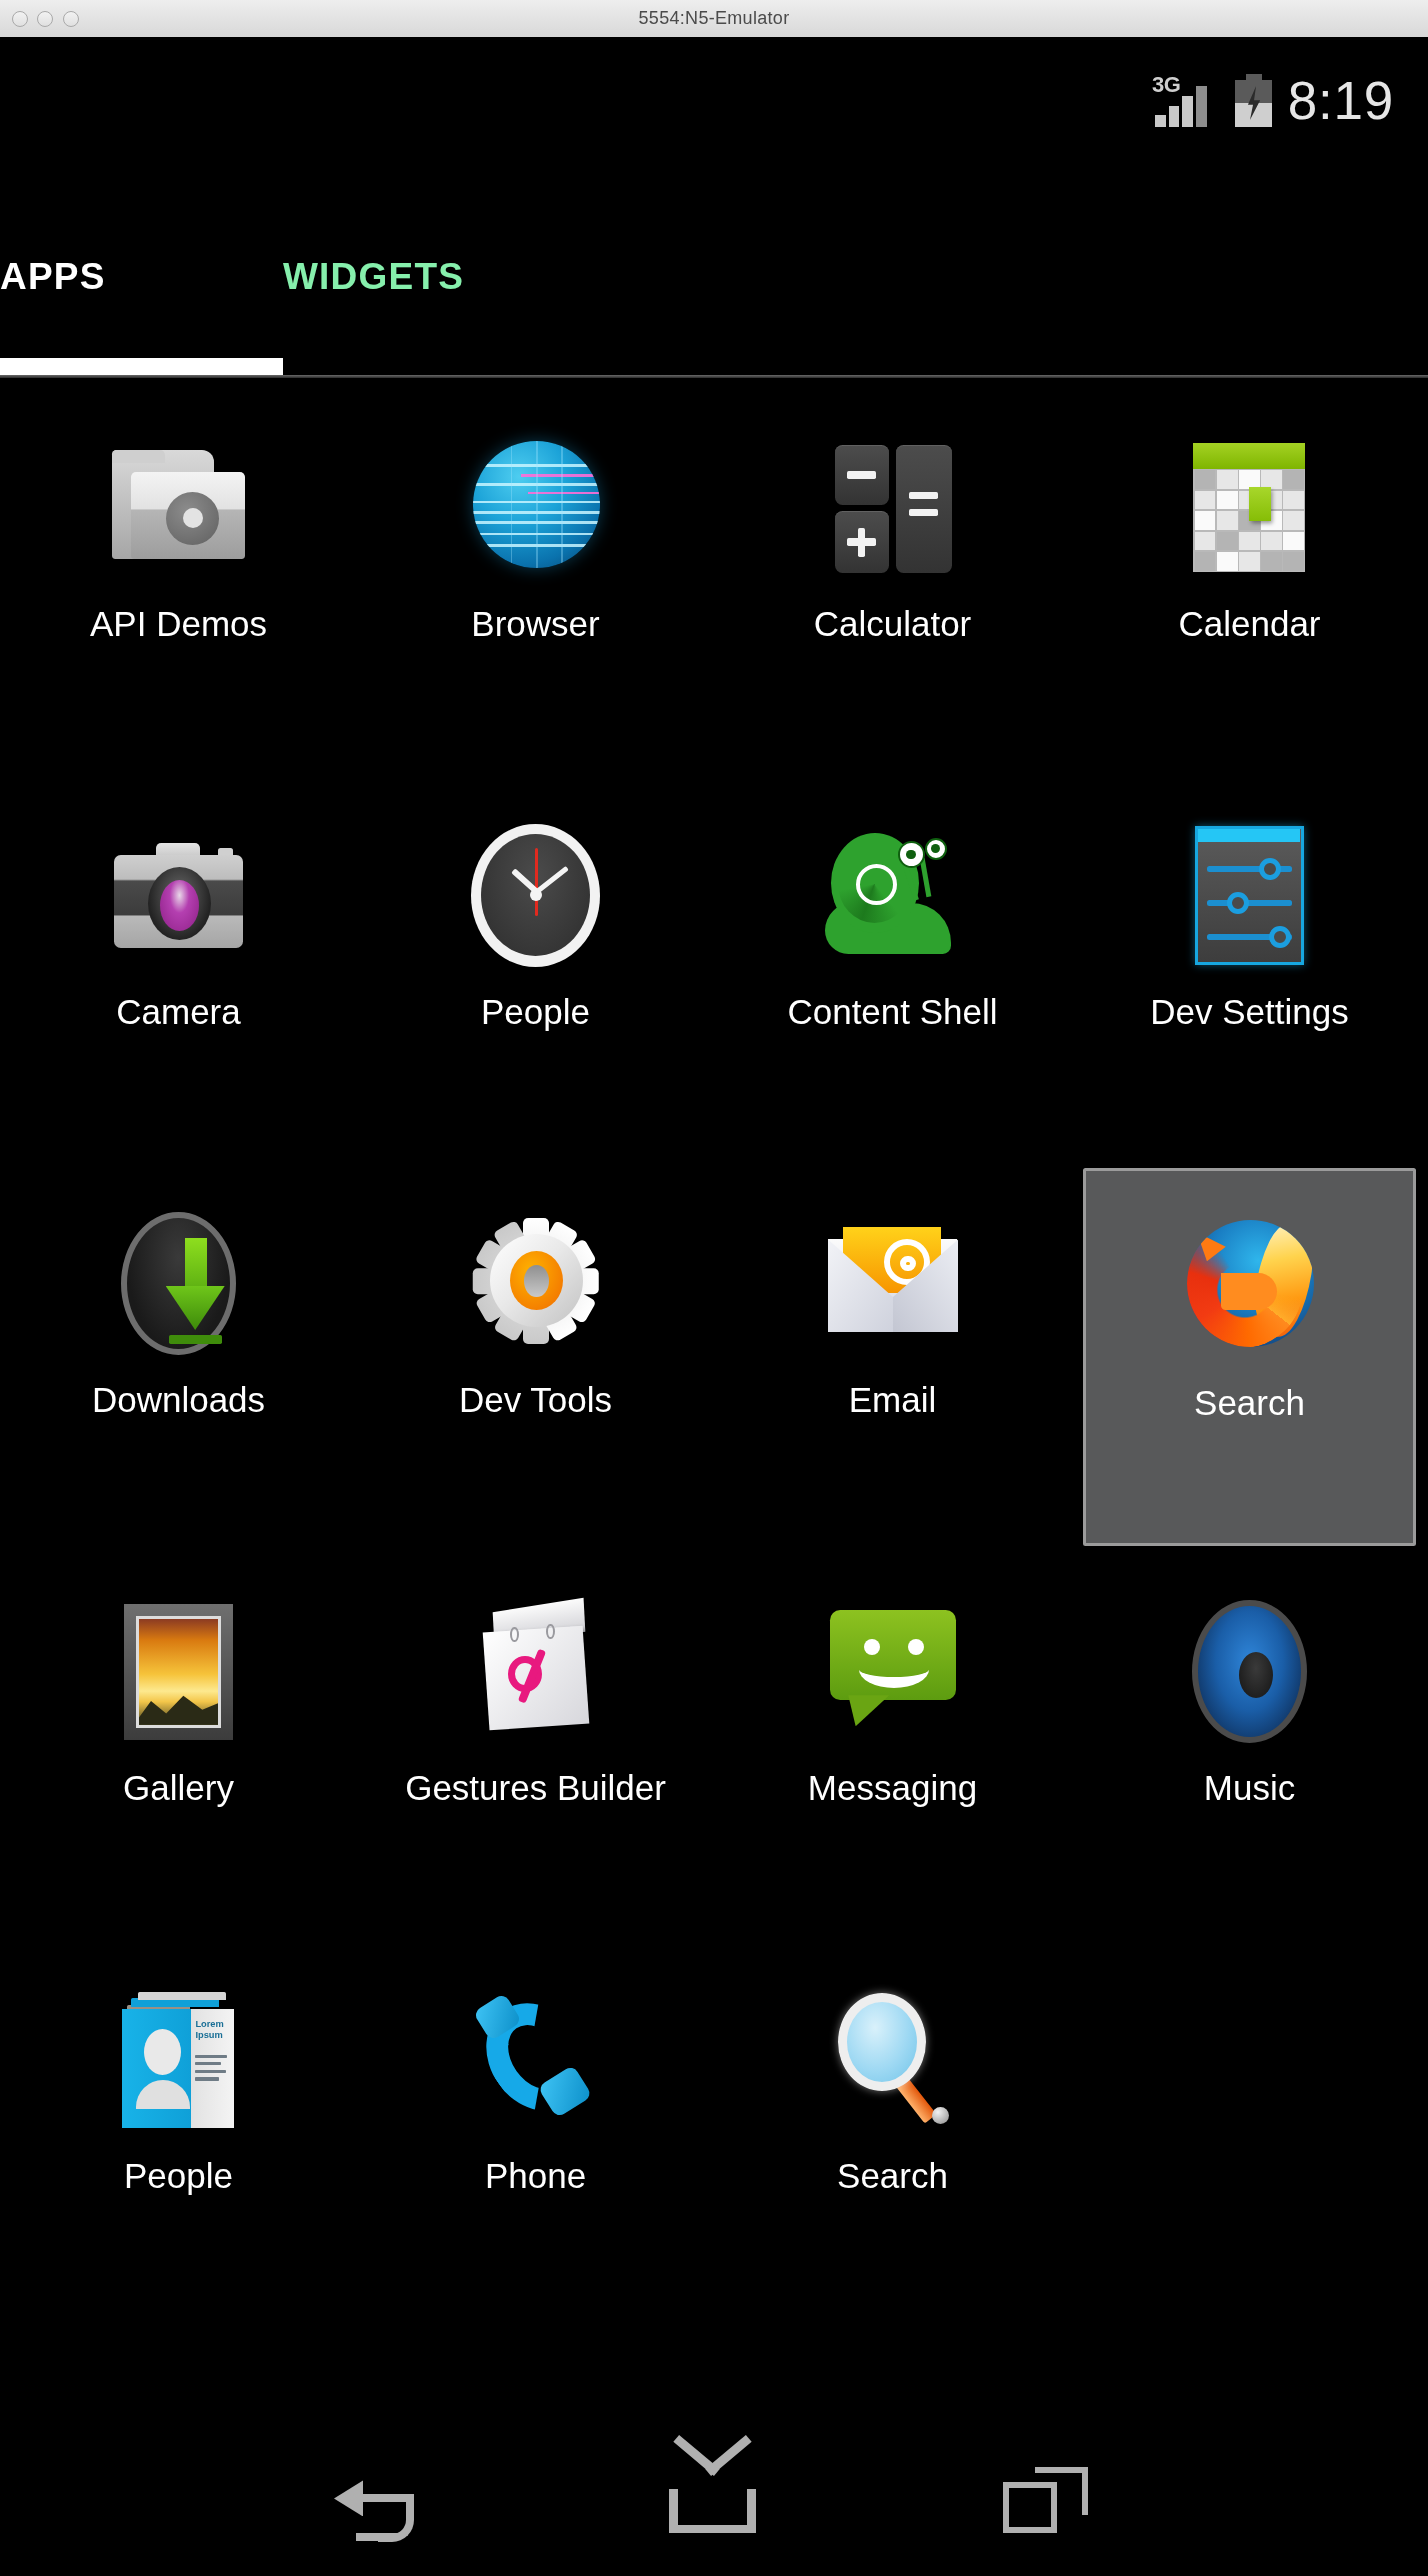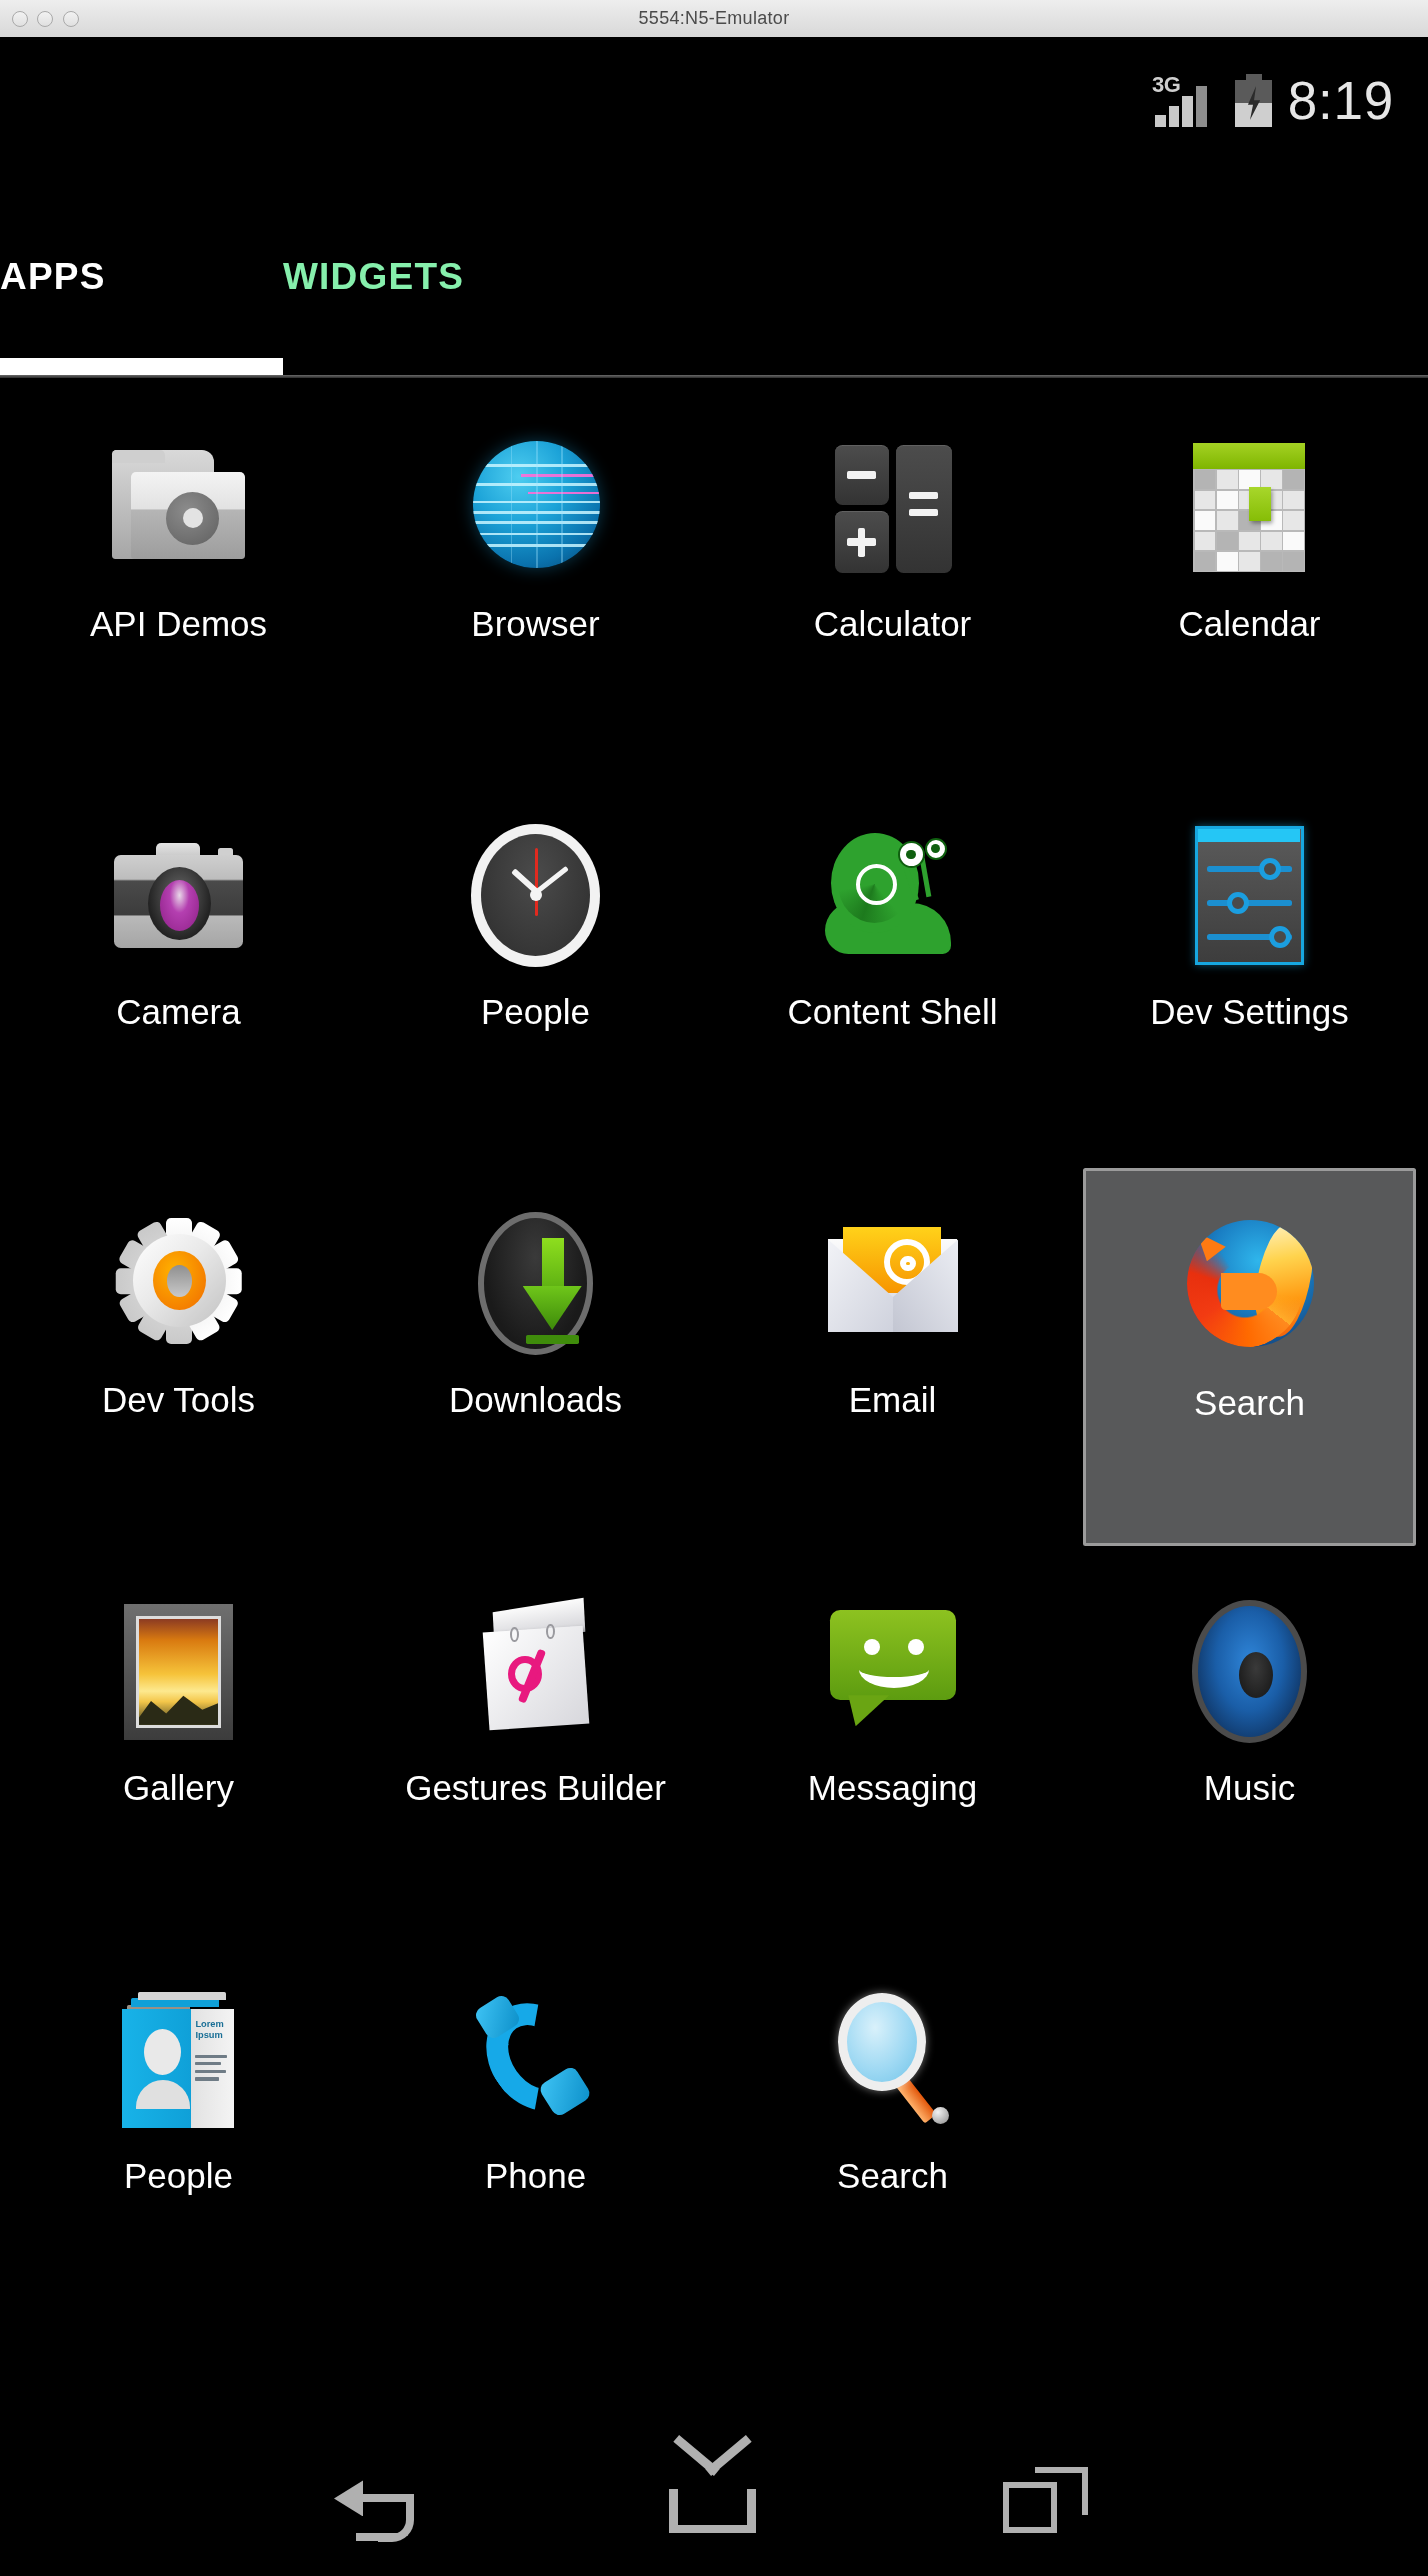--- a/index.html
+++ b/index.html
@@ -592,46 +592,46 @@
             <div class="ds-knob" style="left:29px;top:63px"></div>
             <div class="ds-row" style="top:105px"></div>
             <div class="ds-knob" style="left:71px;top:97px"></div>
           </div>
         </div>
         <div class="lbl">Dev Settings</div>
       </div>
 
       <div class="cell">
         <div class="ico">
+          <div class="dl">
+            <div class="dl-stem"></div>
+            <div class="dl-head"></div>
+            <div class="dl-line"></div>
+          </div>
+        </div>
+        <div class="lbl">Downloads</div>
+      </div>
+
+      <div class="cell">
+        <div class="ico">
           <div class="cogwrap">
             <div class="cog-t">
               <i style="transform:rotate(0deg)"></i>
               <i style="transform:rotate(30deg)"></i>
               <i style="transform:rotate(60deg)"></i>
               <i style="transform:rotate(90deg)"></i>
               <i style="transform:rotate(120deg)"></i>
               <i style="transform:rotate(150deg)"></i>
             </div>
             <div class="cog-disc"></div>
             <div class="cog-hub"></div>
             <div class="cog-hole"></div>
           </div>
         </div>
         <div class="lbl">Dev Tools</div>
-      </div>
-
-      <div class="cell">
-        <div class="ico">
-          <div class="dl">
-            <div class="dl-stem"></div>
-            <div class="dl-head"></div>
-            <div class="dl-line"></div>
-          </div>
-        </div>
-        <div class="lbl">Downloads</div>
       </div>
 
       <div class="cell">
         <div class="ico">
           <div class="env">
             <div class="env-back"></div>
             <div class="env-card">
                 <div class="at"></div>
               </div>
             <div class="env-flapL"></div>

